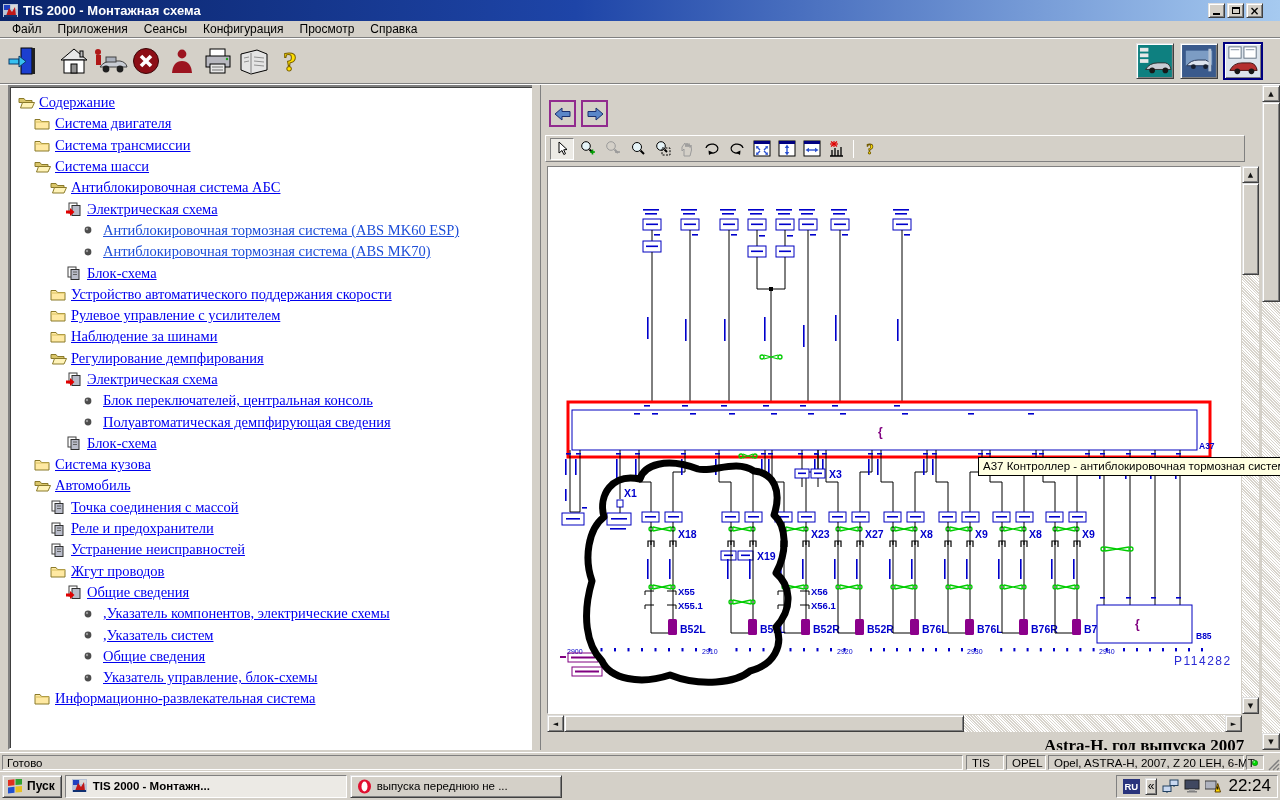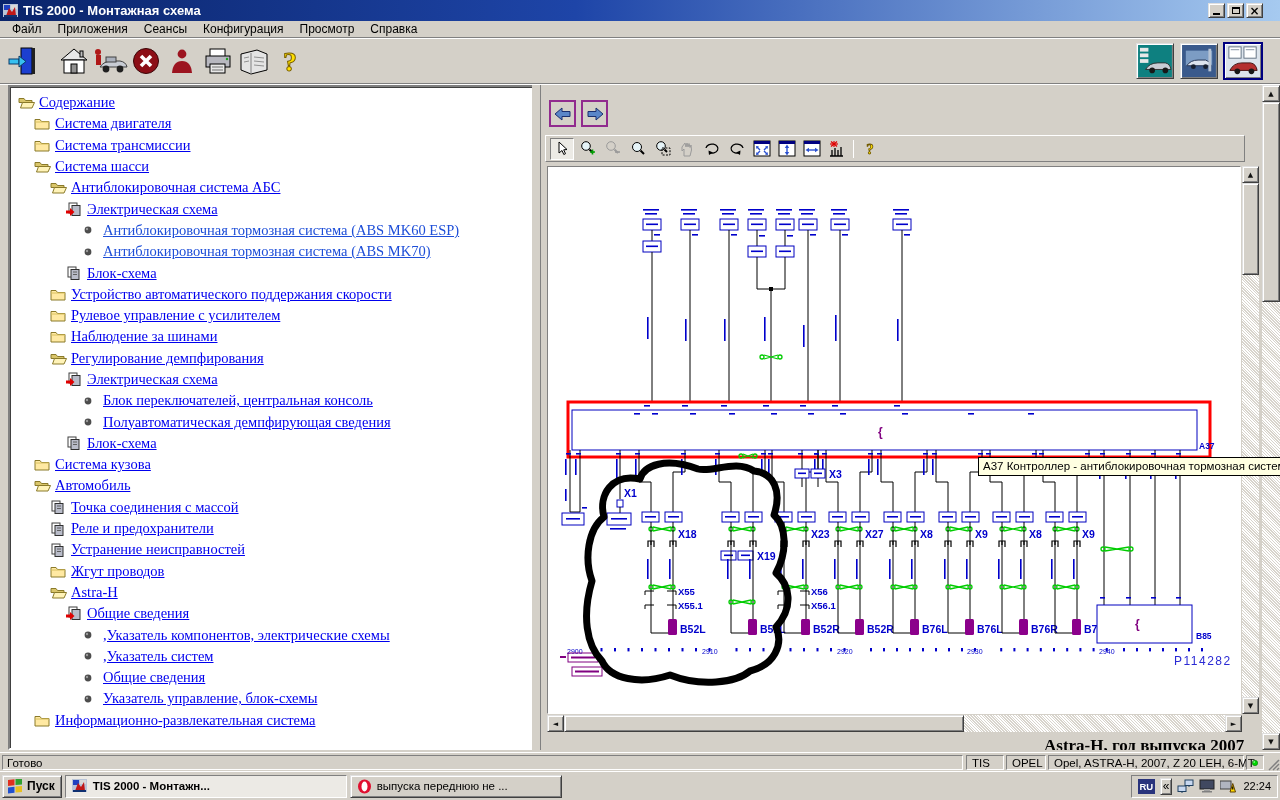--- a/index.html
+++ b/index.html
@@ -94,21 +94,21 @@
     font-weight:bold; font-size:12px; cursor:default; }
   .task { height:23px; display:flex; align-items:center; gap:5px; padding:0 6px; margin-left:3px;
     font-size:11.5px; white-space:nowrap; overflow:hidden; cursor:default; }
   .task.active { font-weight:bold; background:#eceae5;
     border-color:#808080 #fff #fff #808080; box-shadow:none;padding-left:6px; }
   .tray { margin-left:auto; height:23px; display:flex; align-items:center; gap:5px;
     padding:0 6px; border:1px solid; border-color:#808080 #fff #fff #808080; }
   .lang { width:17px; height:15px; background:#29337c; color:#fff; font-size:9.5px; font-weight:bold;
     display:flex; align-items:center; justify-content:center; }
   .chev { font-size:12px; padding:0 2px; }
-  .clock { font-size:11px; padding-left:2px; }
+  .clock { font-size:17px; padding-left:2px; }
   svg { display:block; }
 </style>
 </head>
 <body>
 
 <div class="titlebar">
   <span>
     <svg width="16" height="16" viewBox="0 0 16 16">
         <rect x="0" y="1" width="15" height="13" fill="#b8c4d8"></rect>
         <rect x="1" y="2" width="6" height="5" fill="#2040c0"></rect>
@@ -453,29 +453,20 @@
       <a class="tlink">Устранение неисправностей</a>
     </div>
     <div class="trow" style="padding-left: 40px;">
       <span class="ticon">
         <svg width="16" height="13" viewBox="0 0 16 13">
           <path d="M1 2.5 h5 l1.5 2 h7.5 v7.5 h-14 z" fill="#ffe9a2" stroke="#8a7a2a"></path>
           <path d="M1 5 h14" stroke="#d8c060"></path>
         </svg>
       </span>
       <a class="tlink">Жгут проводов</a>
-    </div>
-    <div class="trow" style="padding-left: 40px;">
-      <span class="ticon">
-        <svg width="17" height="13" viewBox="0 0 17 13">
-          <path d="M1 2.5 h5 l1.5 2 h6.5 v2 h-13 z" fill="#d9c56a" stroke="#8a7a2a"></path>
-          <polygon points="2.5,12 4.5,6.5 16.5,6.5 14,12" fill="#fff3b8" stroke="#8a7a2a"></polygon>
-        </svg>
-      </span>
-      <a class="tlink">Astra-H</a>
     </div>
     <div class="trow" style="padding-left: 56px;">
       <span class="ticon">
         <svg width="15" height="15" viewBox="0 0 15 15">
           <rect x="3" y="1" width="8" height="10" fill="#fff" stroke="#404040"></rect>
           <rect x="6" y="3.5" width="8" height="10" fill="#b9bcc9" stroke="#303030"></rect>
           <polygon points="0,8.5 4,8.5 4,6 8.5,10 4,14 4,11.5 0,11.5" fill="#e00000"></polygon>
         </svg>
       </span>
       <a class="tlink">Общие сведения</a>

